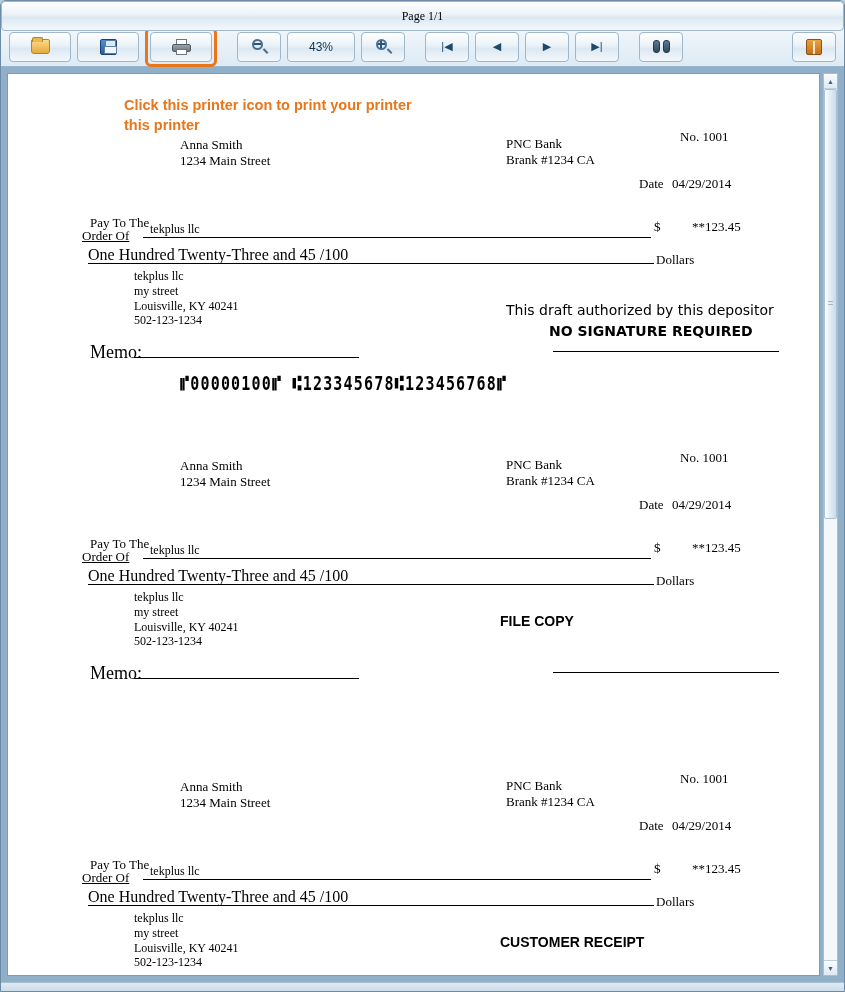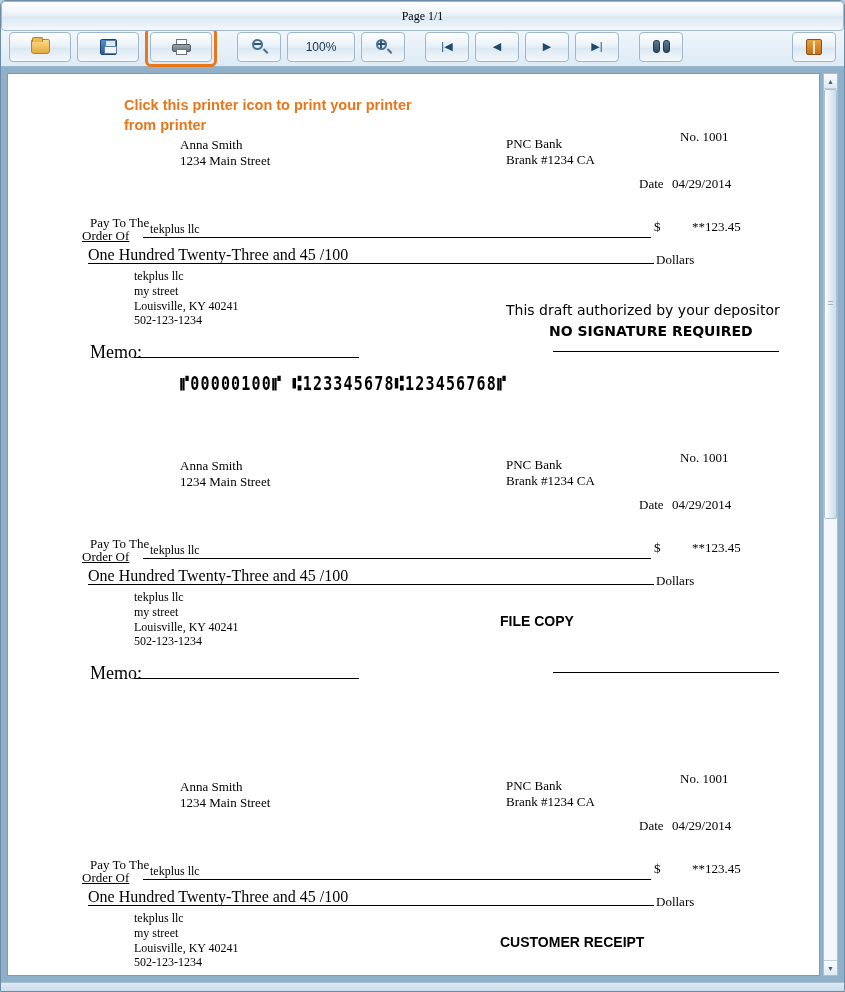--- a/index.html
+++ b/index.html
@@ -436,21 +436,21 @@
     <div class="sep"></div>
 
     <div class="tbtn">
       <span class="ico ico-mag">
         <span class="lens"></span>
           <span class="pm"></span>
           <span class="handle"></span>
       </span>
     </div>
 
-    <div class="tbtn zoomlabel">100%</div>
+    <div class="tbtn zoomlabel">43%</div>
 
     <div class="tbtn">
       <span class="ico ico-mag">
         <span class="lens"></span>
           <span class="pm"></span>
           <span class="pv"></span>
           <span class="handle"></span>
       </span>
     </div>
 
@@ -485,21 +485,21 @@
       <span class="ico ico-book"></span>
     </div>
   </div>
 
   <div class="previewarea">
     <div class="pagewrap">
       <div class="page">
 
         <div class="callout">
           <div>Click this printer icon to print your printer</div>
-          <div>from printer</div>
+          <div>this printer</div>
         </div>
 
         <div class="check" style="top:0">
           <div class="payer-name" style="top:63px">Anna Smith</div>
           <div class="payer-addr" style="top:79px">1234 Main Street</div>
           <div class="bank1" style="top:62px">PNC Bank</div>
           <div class="bank2" style="top:78px">Brank #1234 CA</div>
           <div class="checkno" style="top:55px">No. 1001</div>
           <div class="datelabel" style="top:102px">Date</div>
           <div class="datevalue" style="top:102px">04/29/2014</div>
@@ -515,21 +515,21 @@
           <div class="wordsline" style="top:189px"></div>
           <div class="dollarsword" style="top:178px">Dollars</div>
 
           <div class="addr" style="top:195px">
             <div>tekplus llc</div>
             <div>my street</div>
             <div>Louisville, KY 40241</div>
             <div>502-123-1234</div>
           </div>
 
-          <div class="draft1" style="top:228px">This draft authorized by your depositor</div>
+          <div class="draft1" style="top:228px">This draft authorized by this depositor</div>
           <div class="draft2" style="top:249px">NO SIGNATURE REQUIRED</div>
 
           <div class="memolabel" style="top:268px">Memo:</div>
           <div class="memoline" style="top:283px"></div>
           <div class="sigline" style="top:277px"></div>
 
           <div class="micr" style="top:300px">⑈00000100⑈  ⑆123345678⑆123456768⑈</div>
         </div>
 
         <div class="check" style="top:321px">

